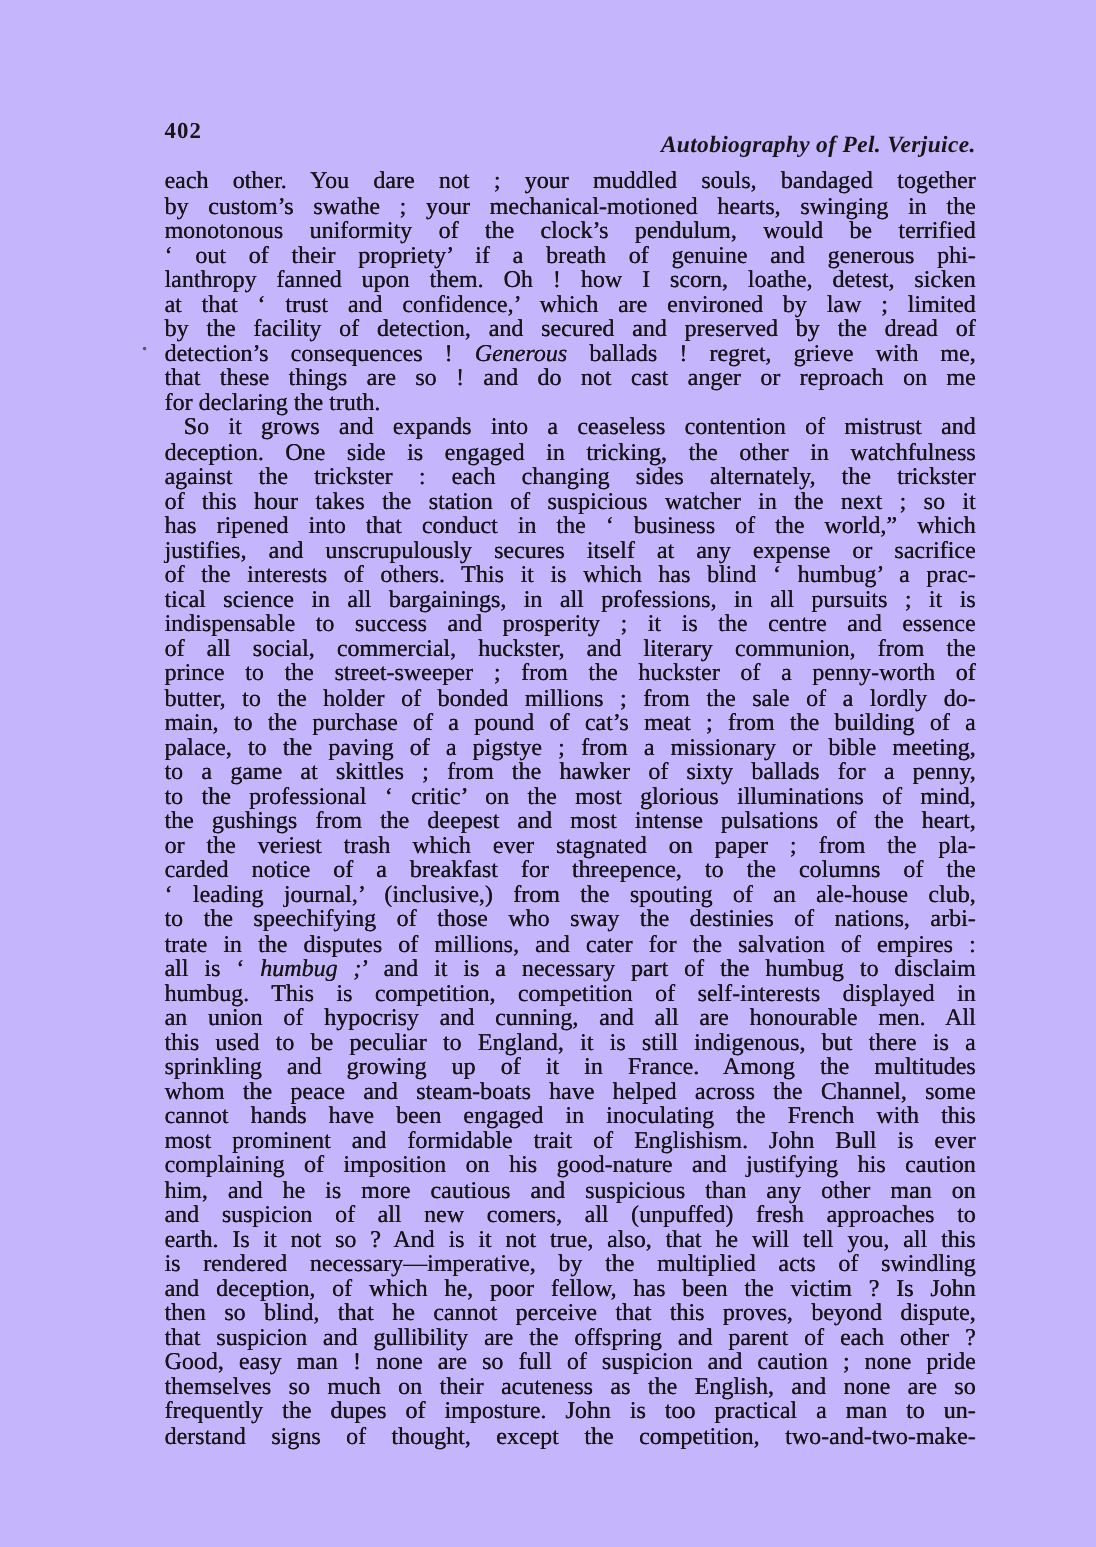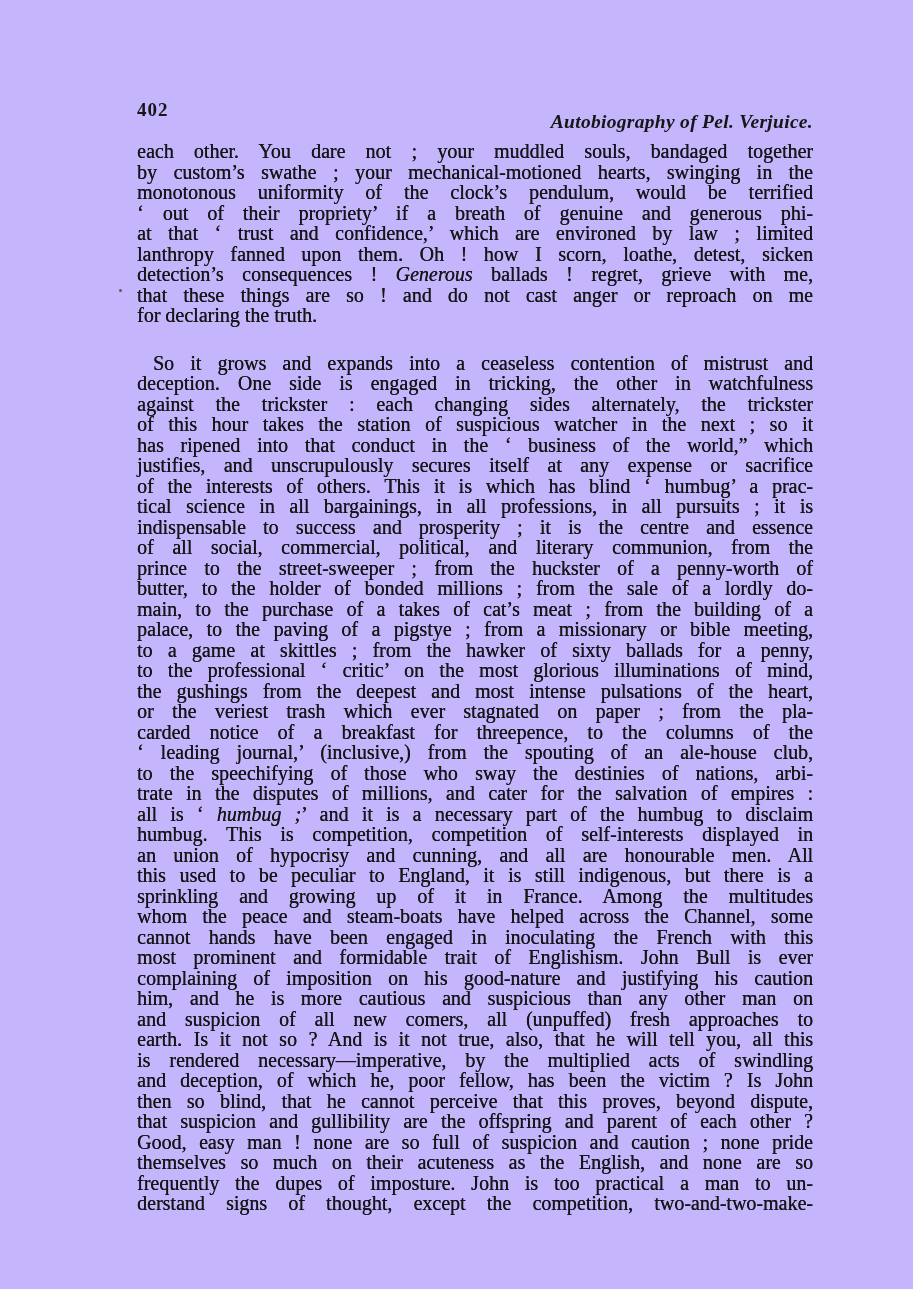--- a/index.html
+++ b/index.html
@@ -53,21 +53,20 @@
   }
   .line {
     text-align: justify;
     text-align-last: justify;
     text-justify: inter-word;
     height: 20.5px;
     white-space: nowrap;
   }
   .line.indent {
     text-indent: 16px;
-    margin-top: 27px;
   }
   .line.endline {
     text-align-last: left;
   }
   .line i {
     font-style: italic;
   }
   .margin-speck {
     position: absolute;
     left: 119px;
@@ -87,38 +86,39 @@
     <span class="running-title">Autobiography of Pel. Verjuice.</span>
   </div>
 
   <span class="margin-speck"></span>
 
   <div class="body-text">
       <div class="line"><span>each other.  You dare not ;  your muddled  souls, bandaged together</span></div>
       <div class="line"><span>by custom’s swathe ;  your mechanical-motioned hearts, swinging in the</span></div>
       <div class="line"><span>monotonous  uniformity  of  the  clock’s  pendulum,  would  be  terrified</span></div>
       <div class="line"><span>‘ out of  their  propriety’  if a  breath  of  genuine  and  generous  phi-</span></div>
+      <div class="line"><span>lanthropy fanned upon them.   Oh !  how I scorn, loathe, detest, sicken</span></div>
       <div class="line"><span>at that ‘ trust  and  confidence,’  which  are  environed  by law ;  limited</span></div>
-      <div class="line"><span>lanthropy fanned upon them.   Oh !  how I scorn, loathe, detest, sicken</span></div>
+      <div class="line"><span>by the facility of detection, and secured and preserved by the dread of</span></div>
       <div class="line"><span>detection’s consequences !  </span><i>Generous</i><span>  ballads !  regret,  grieve  with  me,</span></div>
       <div class="line"><span>that these things are so !  and do not  cast anger or  reproach  on  me</span></div>
       <div class="line endline"><span>for declaring  the truth.</span></div>
       <div class="line indent"><span>So it grows and expands into a  ceaseless  contention  of  mistrust  and</span></div>
       <div class="line"><span>deception.   One side is engaged in tricking, the other in watchfulness</span></div>
       <div class="line"><span>against  the  trickster :  each  changing  sides  alternately, the  trickster</span></div>
       <div class="line"><span>of this hour  takes  the station of suspicious watcher  in  the  next ;  so it</span></div>
       <div class="line"><span>has ripened into that  conduct in  the  ‘ business of the world,”  which</span></div>
       <div class="line"><span>justifies, and  unscrupulously  secures itself  at  any  expense  or  sacrifice</span></div>
       <div class="line"><span>of the interests of others.   This it is which has blind ‘ humbug’ a prac-</span></div>
       <div class="line"><span>tical science in all bargainings, in all professions, in all pursuits ;  it is</span></div>
       <div class="line"><span>indispensable to success and prosperity ;  it is  the centre  and  essence</span></div>
-      <div class="line"><span>of all social,  commercial,  political, and literary  communion, from  the</span></div>
+      <div class="line"><span>of all social,  commercial,  huckster, and literary  communion, from  the</span></div>
       <div class="line"><span>prince to the street-sweeper ;  from  the  huckster of a penny-worth of</span></div>
       <div class="line"><span>butter, to the holder  of bonded millions ;  from the  sale of a lordly  do-</span></div>
-      <div class="line"><span>main, to the purchase of a takes of cat’s meat ;  from the building of a</span></div>
+      <div class="line"><span>main, to the purchase of a pound of cat’s meat ;  from the building of a</span></div>
       <div class="line"><span>palace, to the paving of a pigstye ;  from a missionary or bible meeting,</span></div>
       <div class="line"><span>to a game at  skittles ;  from  the  hawker  of  sixty  ballads  for  a penny,</span></div>
       <div class="line"><span>to the professional ‘ critic’ on the most glorious  illuminations of mind,</span></div>
       <div class="line"><span>the gushings from the deepest and most intense pulsations of the heart,</span></div>
       <div class="line"><span>or  the  veriest  trash  which  ever  stagnated  on  paper ;   from  the  pla-</span></div>
       <div class="line"><span>carded  notice  of  a  breakfast  for  threepence,  to  the  columns  of  the</span></div>
       <div class="line"><span>‘ leading journal,’  (inclusive,)  from  the  spouting  of an ale-house club,</span></div>
       <div class="line"><span>to the  speechifying  of  those  who  sway  the  destinies  of nations, arbi-</span></div>
       <div class="line"><span>trate in the  disputes of millions, and cater  for  the  salvation of empires :</span></div>
       <div class="line"><span>all is ‘ </span><i>humbug ;</i><span>’  and it is a necessary  part of  the humbug  to disclaim</span></div>

